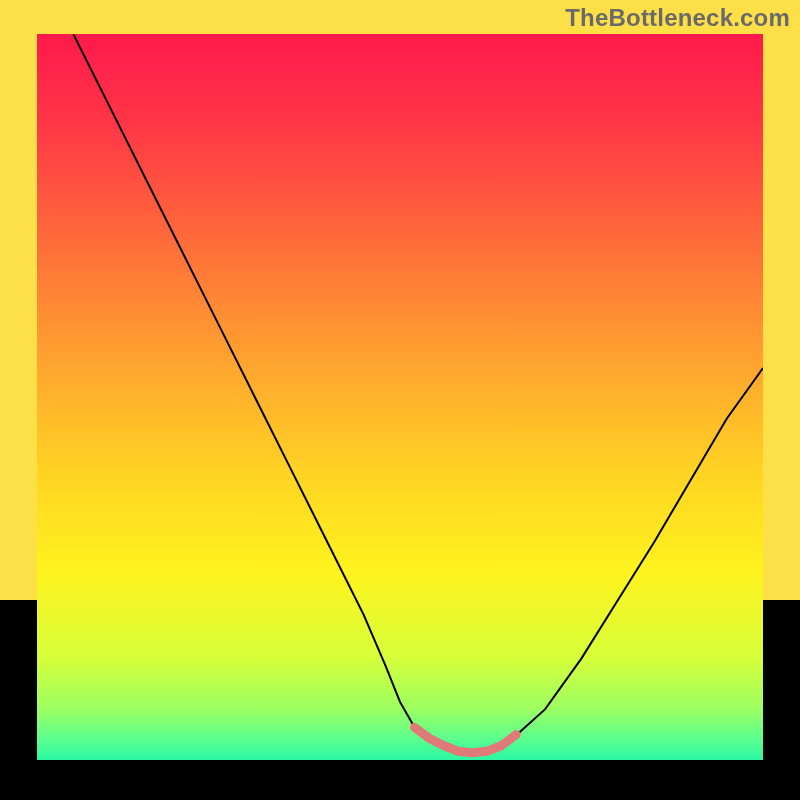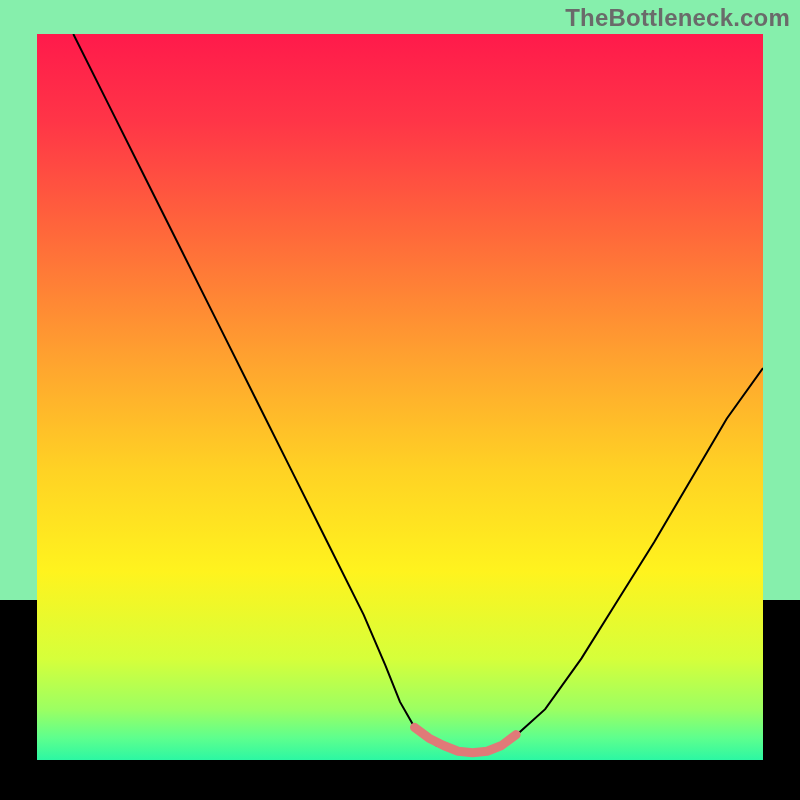--- a/index.html
+++ b/index.html
@@ -1,21 +1,21 @@
 <!DOCTYPE html>
 <html><head>
 <meta charset="utf-8">
 <style>
   * { margin: 0; padding: 0; box-sizing: border-box; }
   html, body { width: 800px; height: 800px; overflow: hidden; background: #000; }
   .frame {
     position: relative;
     width: 800px;
     height: 600px;
-    background: #86efac;
+    background: #fde047;
     text-align: center;
   }
   .watermark {
     position: absolute;
     top: 4px;
     right: 10px;
     font-family: Arial, Helvetica, sans-serif;
     font-size: 24px;
     font-weight: 600;
     color: #6a6a6a;

